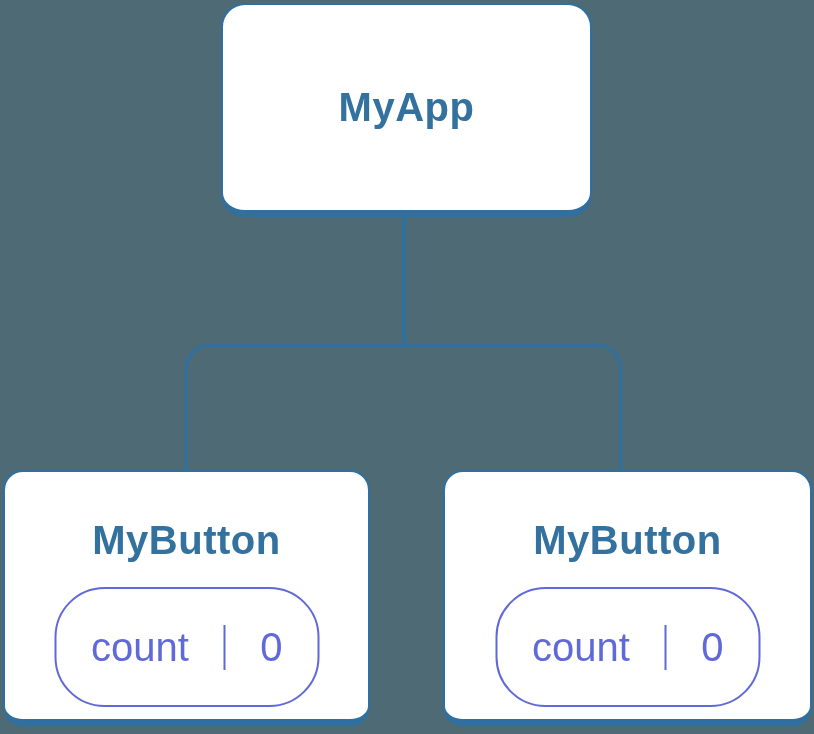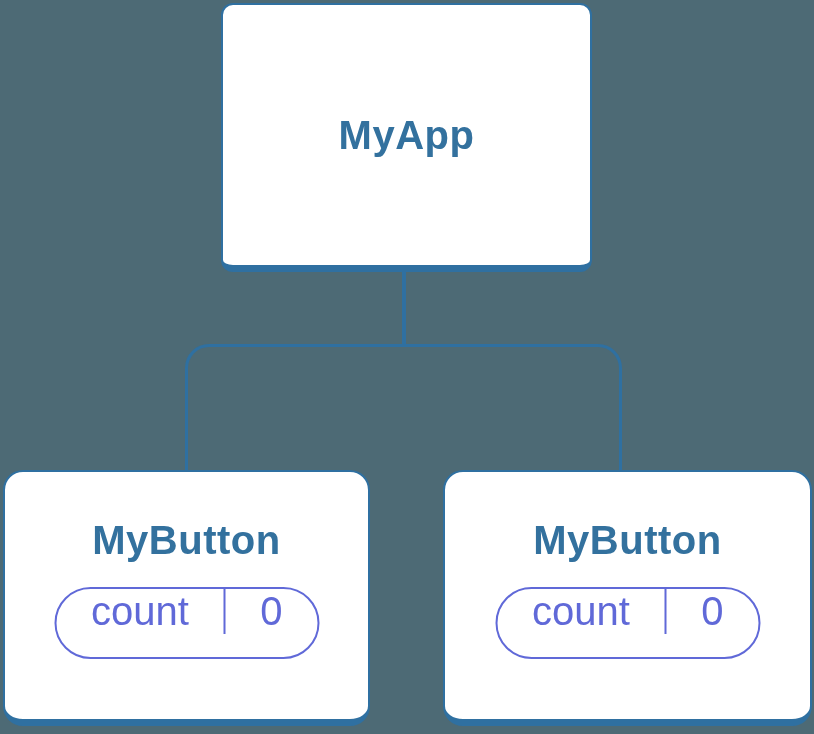--- a/index.html
+++ b/index.html
@@ -29,22 +29,22 @@
     position: absolute;
     background: var(--node-fill-color);
     border: 2px solid var(--node-border-color);
     border-bottom-width: 7px;
   }
 
   .root-node {
     left: 221px;
     top: 3px;
     width: 371px;
-    height: 269px;
-    border-radius: 12px;
+    height: 214px;
+    border-radius: 24px;
     display: flex;
     align-items: center;
     justify-content: center;
   }
 
   .child-node {
     top: 470px;
     width: 367px;
     height: 256px;
     border-radius: 20px;
@@ -92,25 +92,25 @@
     background: transparent;
   }
 
   
   .state-pill {
     position: absolute;
     top: 115px;
     left: 50%;
     transform: translateX(-50%);
     width: 265px;
-    height: 72px;
+    height: 120px;
     border: 2px solid var(--state-color);
     border-radius: 50px;
     display: flex;
-    align-items: flex-start;
+    align-items: center;
     color: var(--state-color);
     font-size: 40px;
     font-weight: 400;
     background: var(--node-fill-color);
   }
   .state-key {
     flex: 0 0 65%;
     border-right: 2px solid var(--state-color);
     display: flex;
     align-items: center;

